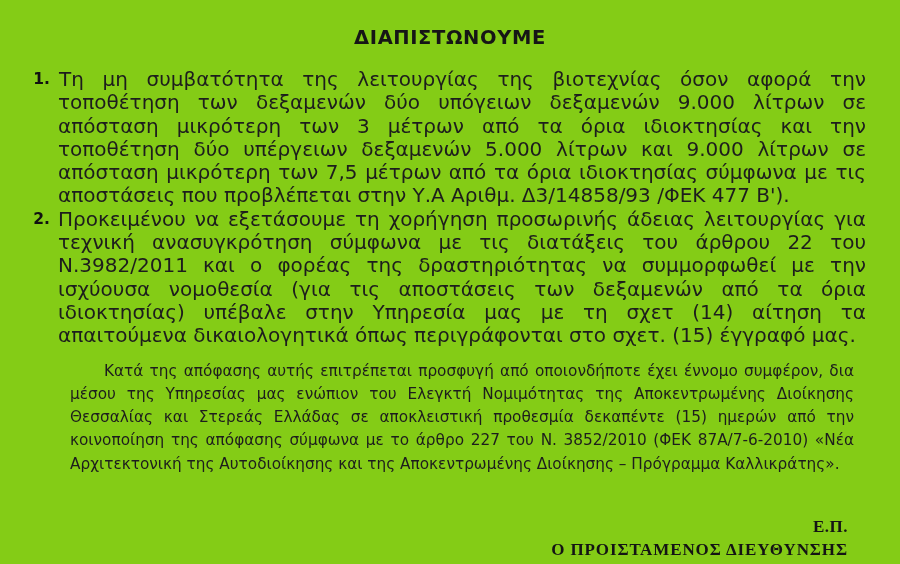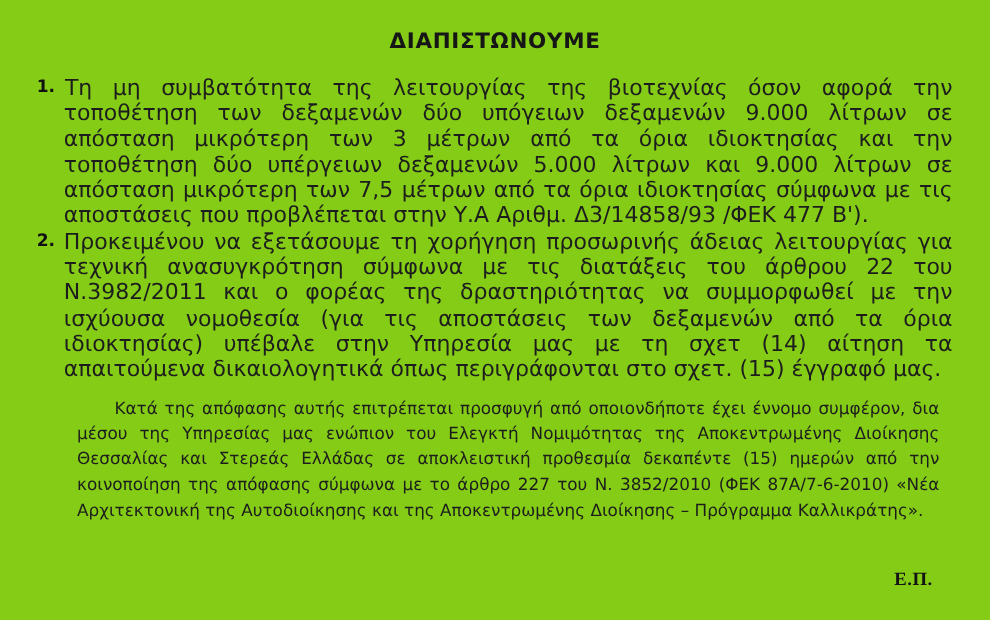--- a/index.html
+++ b/index.html
@@ -143,15 +143,16 @@
       <span class="ptext">Προκειμένου να εξετάσουμε τη χορήγηση προσωρινής άδειας λειτουργίας για τεχνική ανασυγκρότηση σύμφωνα με τις διατάξεις του άρθρου 22 του Ν.3982/2011 και ο φορέας    της δραστηριότητας    να συμμορφωθεί με την ισχύουσα νομοθεσία (για τις αποστάσεις των δεξαμενών από τα όρια ιδιοκτησίας) υπέβαλε  στην Υπηρεσία μας με τη σχετ (14) αίτηση τα απαιτούμενα δικαιολογητικά όπως περιγράφονται στο σχετ. (15) έγγραφό μας.</span>
     </div>
 
     <p class="plain-para">Κατά της απόφασης αυτής επιτρέπεται  προσφυγή από οποιονδήποτε  έχει έννομο συμφέρον, δια μέσου της Υπηρεσίας μας ενώπιον του   Ελεγκτή Νομιμότητας της Αποκεντρωμένης Διοίκησης Θεσσαλίας και Στερεάς Ελλάδας σε αποκλειστική προθεσμία δεκαπέντε (15) ημερών από την κοινοποίηση της απόφασης  σύμφωνα με το άρθρο 227 του Ν. 3852/2010 (ΦΕΚ 87Α/7-6-2010) «Νέα Αρχιτεκτονική της Αυτοδιοίκησης και της Αποκεντρωμένης   Διοίκησης – Πρόγραμμα Καλλικράτης».</p>
 
   </div>
 
 
   <div class="signature">
     <div class="sig-initials">Ε.Π.</div>
+    <div class="sig-title">Ο ΠΡΟΙΣΤΑΜΕΝΟΣ ΔΙΕΥΘΥΝΣΗΣ</div>
   </div>
 
 </div>
 
 </body></html>

